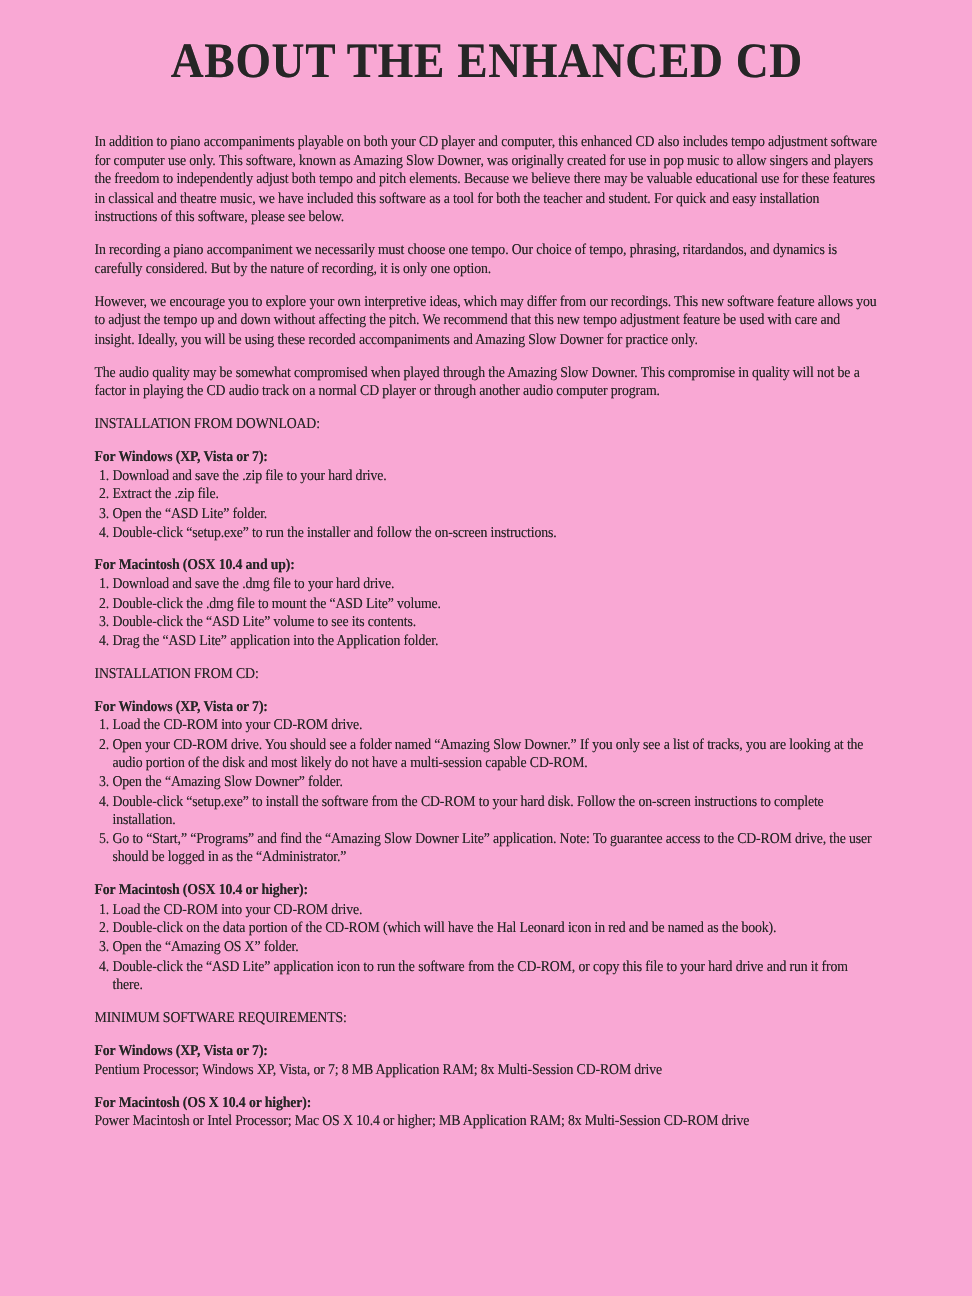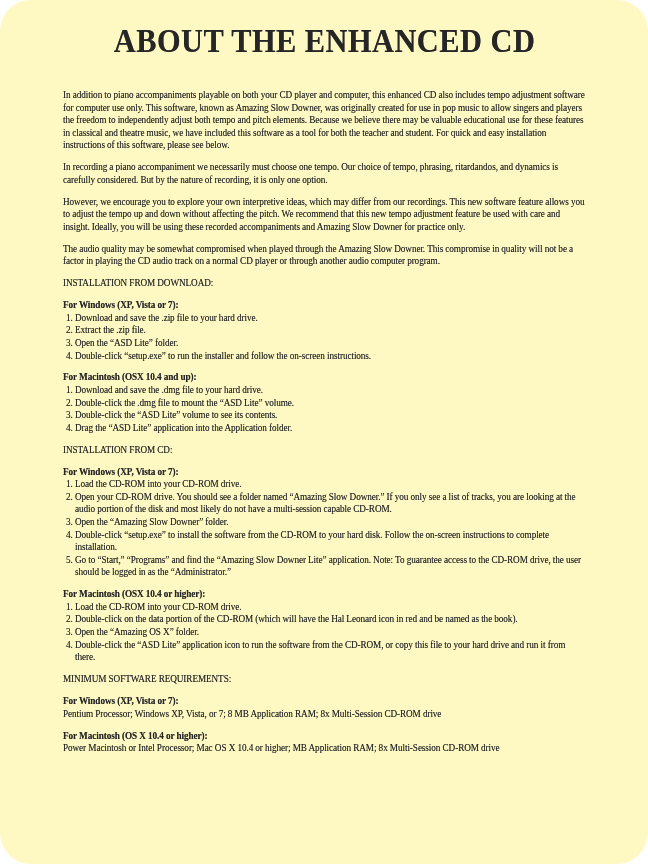--- a/index.html
+++ b/index.html
@@ -1,24 +1,23 @@
 <!DOCTYPE html>
 <html><head>
 <meta charset="utf-8">
 <style>
   html, body { margin: 0; padding: 0; background: #ffffff; }
   .page {
     position: relative;
     width: 648px;
     height: 864px;
-    background: #fef9c3;
+    background: #f9a8d4;
     overflow: hidden;
     font-family: "Liberation Serif", serif;
     color: #262626;
-    border-radius: 31px;
   }
   .content {
     position: absolute;
     left: 63px;
     top: 0;
     width: 568px;
     transform: scaleX(0.921);
     transform-origin: 0 0;
     text-shadow: 0 0 0.3px rgba(40,40,40,0.55);
   }

